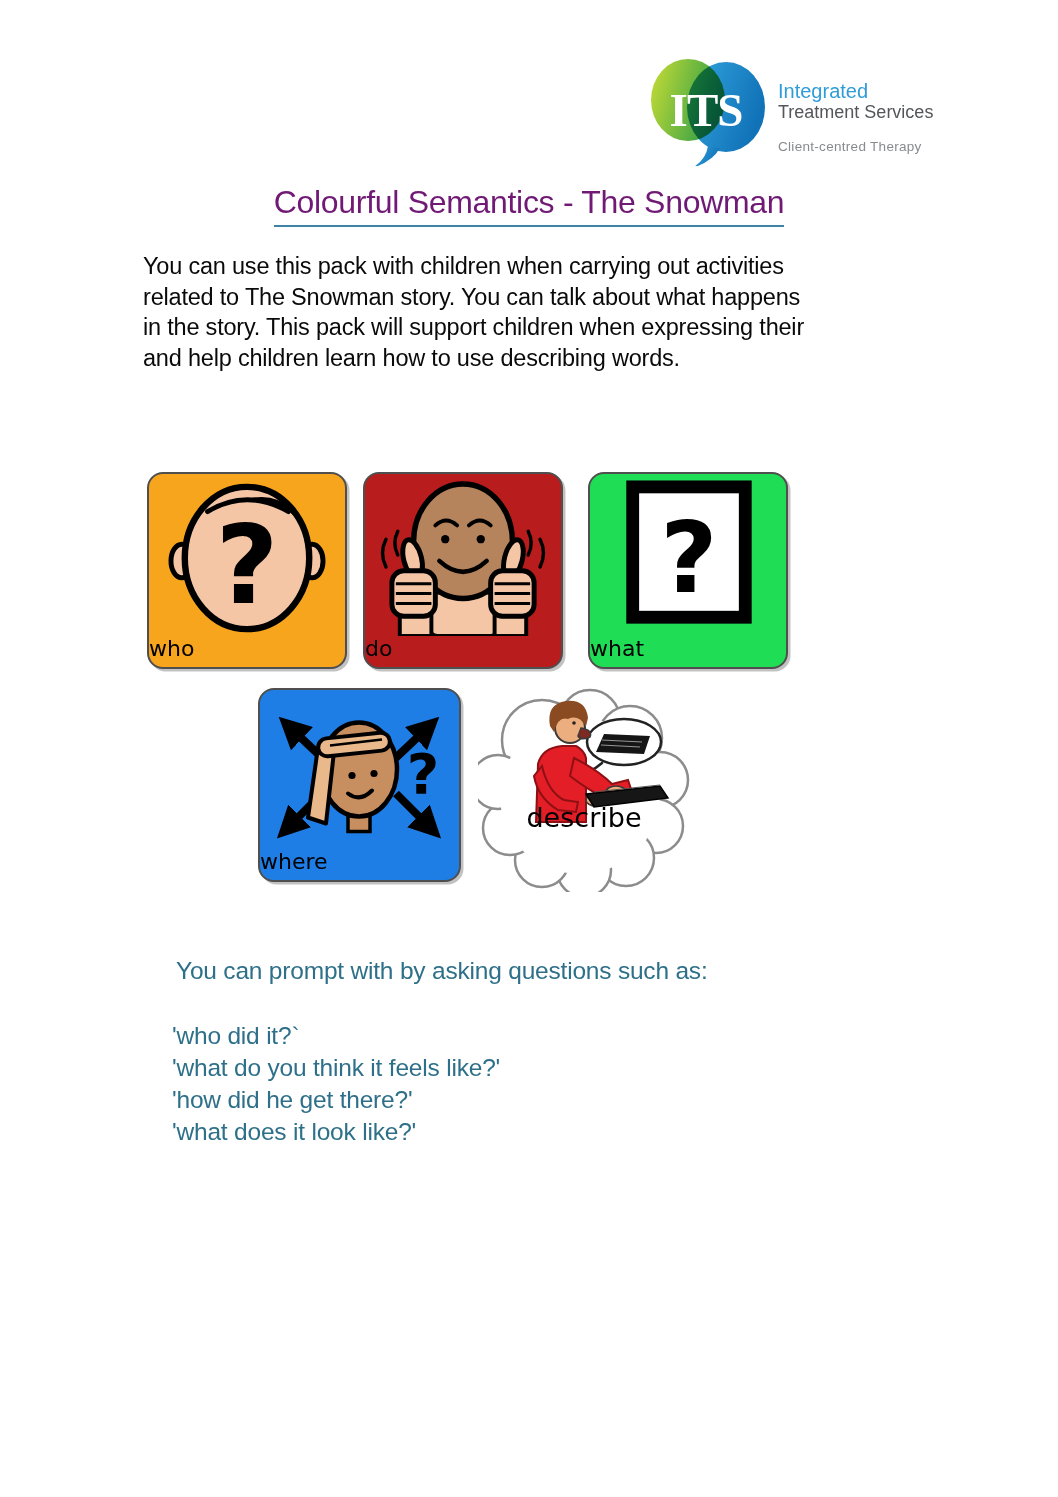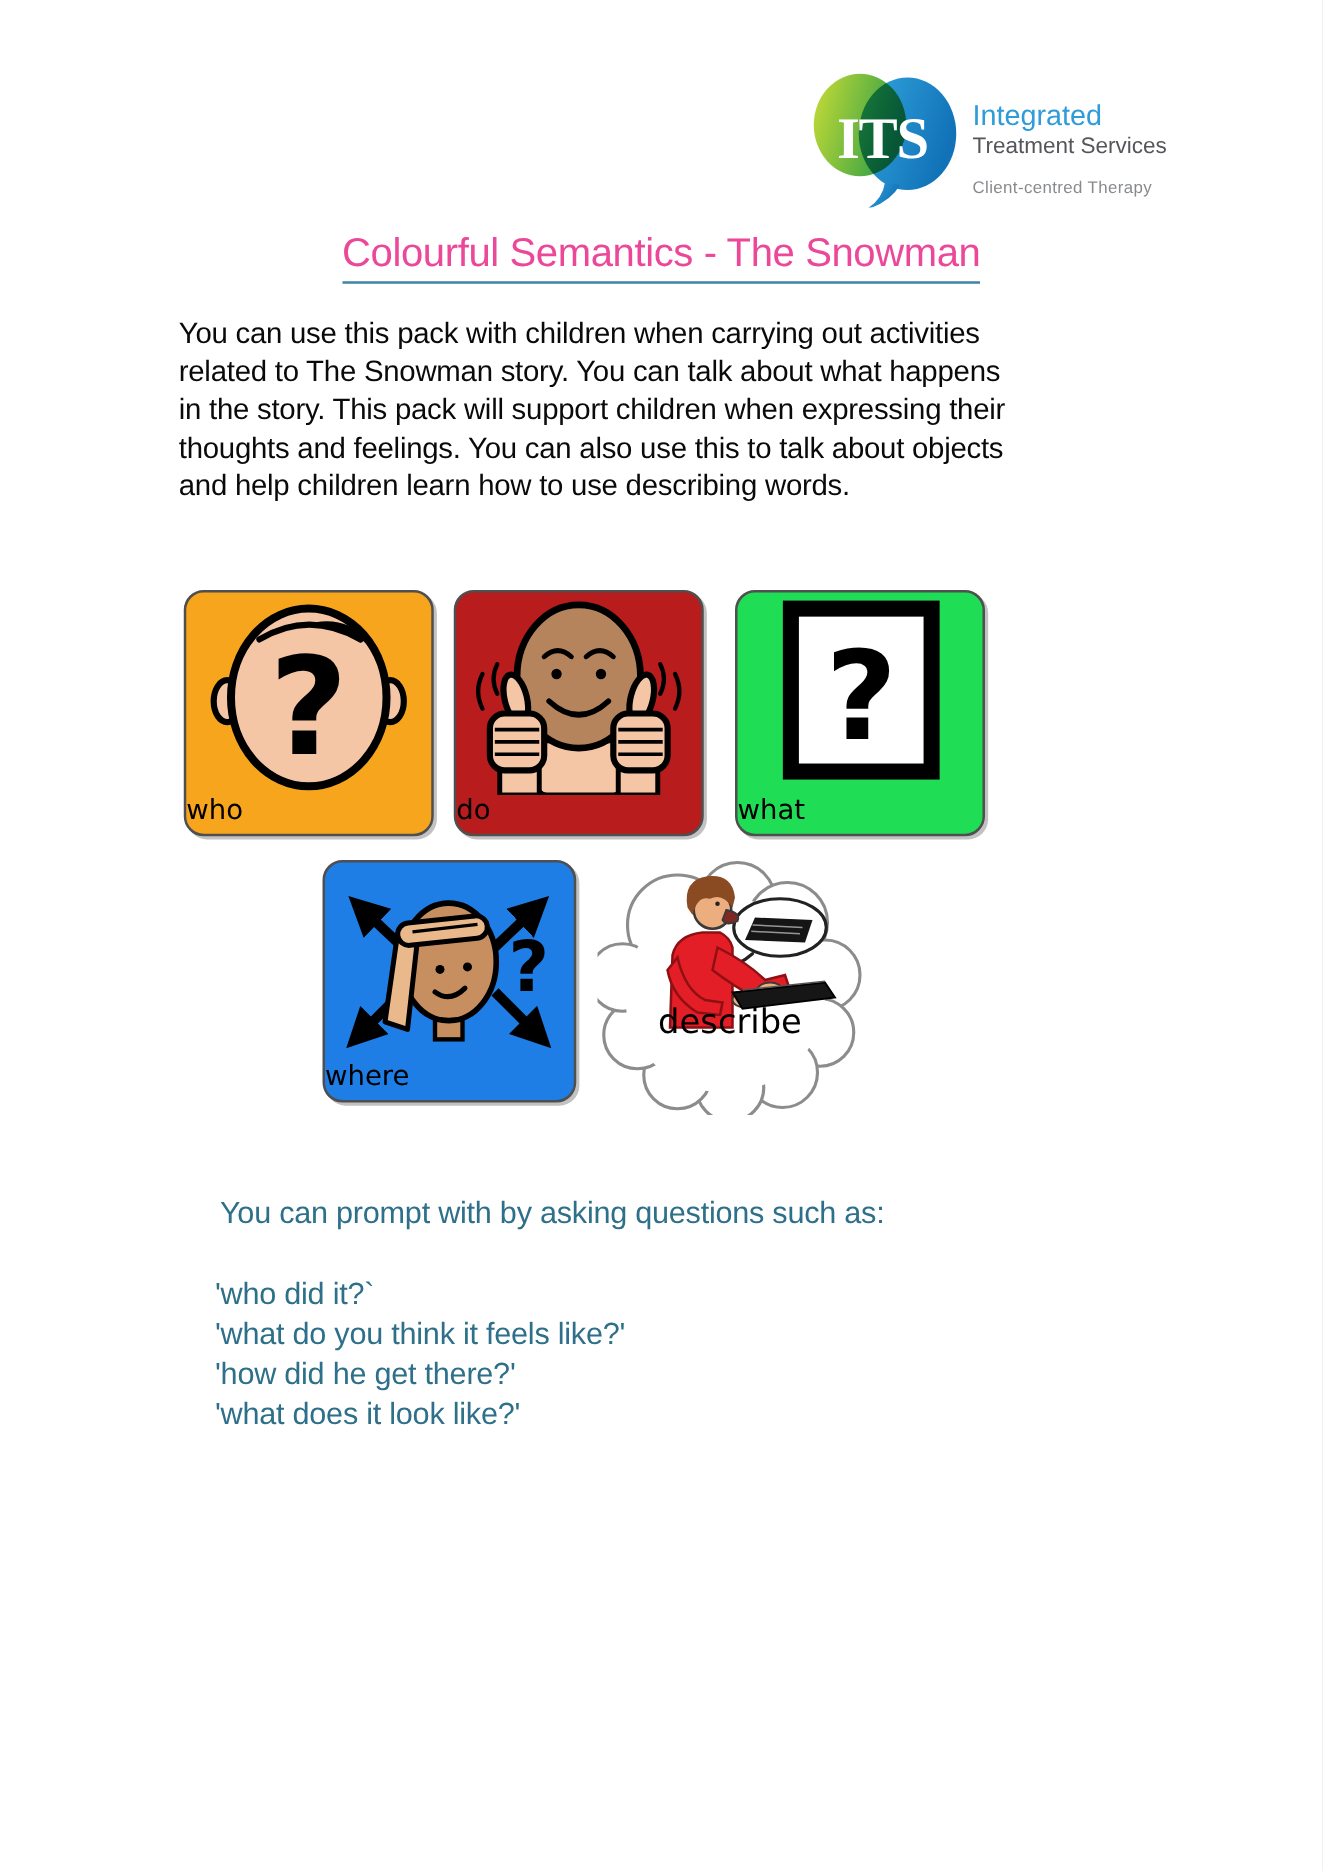--- a/index.html
+++ b/index.html
@@ -5,28 +5,28 @@
   html,body{margin:0;padding:0;background:#e8e8e8;}
   .page{
     position:relative;width:1058px;height:1497px;margin:0 auto;
     background:#ffffff;overflow:hidden;
     font-family:"Liberation Sans",sans-serif;
   }
   
   .logo-wrap{position:absolute;left:648px;top:54px;display:flex;align-items:flex-start;}
   .logo-mark{width:120px;height:112px;flex:0 0 auto;}
   .logo-text{margin-left:10px;padding-top:26px;line-height:1.12;}
-  .logo-line1{font-size:23px;color:#2f9cd8;}
+  .logo-line1{font-size:20px;color:#2f9cd8;}
   .logo-line2{font-size:18px;color:#54565a;}
   .logo-tagline{font-size:13.5px;color:#888b8e;margin-top:16px;letter-spacing:.3px;}
   .logo-abbr{font-family:"Liberation Serif",serif;font-weight:bold;font-size:47px;fill:#ffffff;letter-spacing:-1px;}
   
   .doc-title{position:absolute;left:0;right:0;top:184px;text-align:center;}
   .doc-title span{
-    display:inline-block;font-size:32px;color:#ec4899;
+    display:inline-block;font-size:32px;color:#701a75;
     border-bottom:2px solid #3f84a4;padding-bottom:4px;letter-spacing:-.3px;
   }
   
   .intro{position:absolute;left:143px;top:251px;color:#0a0a0a;font-size:23.5px;line-height:30.6px;letter-spacing:-.2px;}
   .intro div{white-space:nowrap;}
   
   .card{position:absolute;border:2px solid #4f4f4f;border-radius:16px;
         box-shadow:2.5px 2.5px 0 rgba(120,120,120,.45);}
   .card svg{position:absolute;left:0;top:4px;width:100%;height:158px;display:block;}
   .card-label{position:absolute;left:0;bottom:6px;width:100%;text-align:left;
@@ -77,21 +77,20 @@
   </div>
 
   <div class="doc-title">
     <span>Colourful Semantics - The Snowman</span>
   </div>
 
   <div class="intro">
     <div>You can use this pack with children when carrying out activities</div>
     <div>related to The Snowman story. You can talk about what happens</div>
     <div>in the story. This pack will support children when expressing their</div>
-    <div>thoughts and feelings. You can also use this to talk about objects</div>
     <div>and help children learn how to use describing words.</div>
   </div>
 
   <div class="card card-who">
     <svg viewBox="0 0 196 160">
       <ellipse cx="32" cy="84" rx="11" ry="17" fill="#f5c6a5" stroke="#000" stroke-width="5"></ellipse>
       <ellipse cx="164" cy="84" rx="11" ry="17" fill="#f5c6a5" stroke="#000" stroke-width="5"></ellipse>
       <ellipse cx="98" cy="81" rx="63" ry="72" fill="#f5c6a5" stroke="#000" stroke-width="6.5"></ellipse>
       <path d="M 58 34 Q 98 10 140 34" fill="none" stroke="#000" stroke-width="5" stroke-linecap="round"></path>
       <path d="M 104 22 Q 128 18 146 36" fill="none" stroke="#000" stroke-width="4" stroke-linecap="round"></path>

